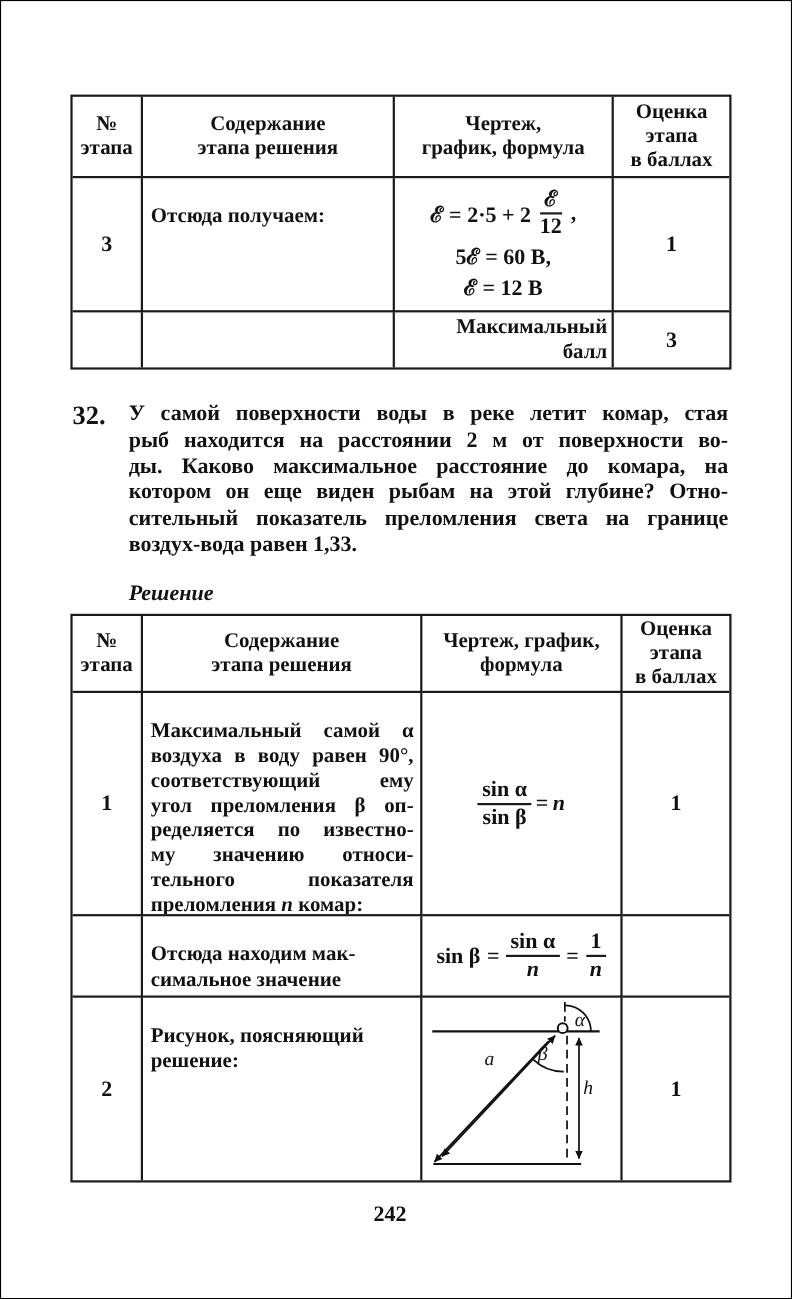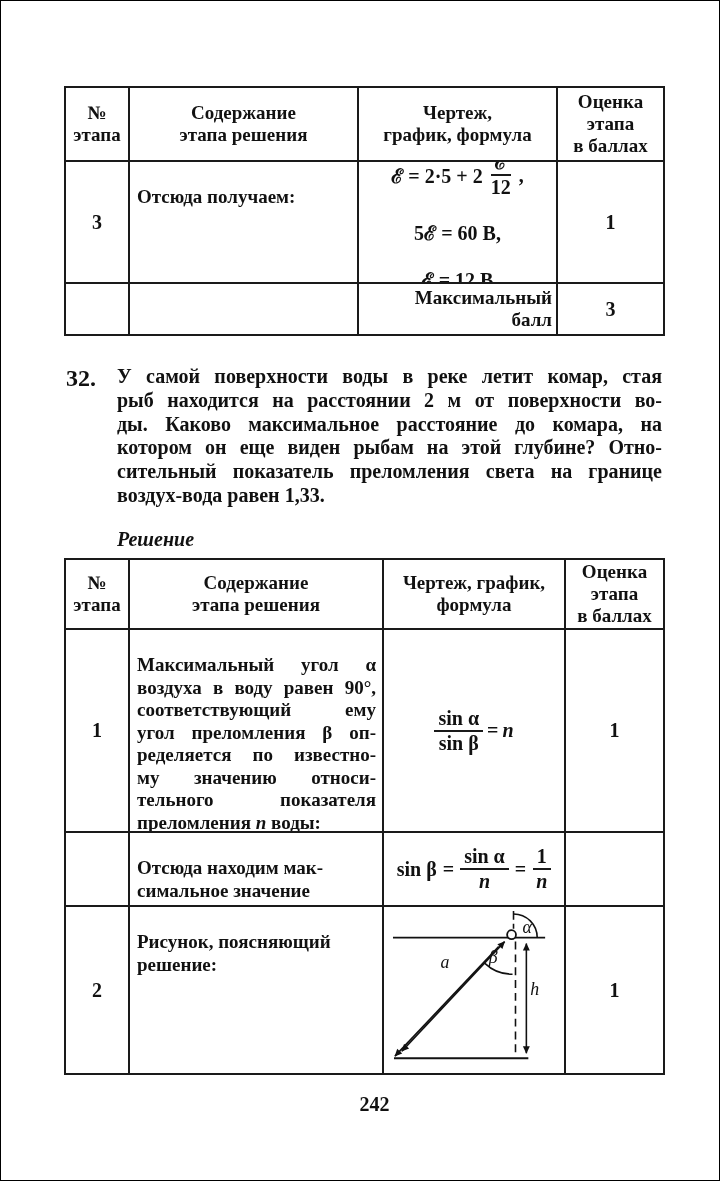--- a/index.html
+++ b/index.html
@@ -23,35 +23,35 @@
   .th{display:flex;flex-direction:column;align-items:center;justify-content:center;
       font-weight:bold;font-size:19px;line-height:22px;text-align:center;}
   .step-cell,.score-cell{display:flex;align-items:center;justify-content:center;
       font-weight:bold;font-size:20px;}
   .content-cell{padding:24px 6px 0 7px;font-weight:bold;font-size:19px;line-height:22.5px;}
   .jline{text-align:justify;text-align-last:justify;}
   .total-cell{display:flex;flex-direction:column;justify-content:center;align-items:flex-end;
       padding-right:4px;font-weight:bold;font-size:19px;line-height:22px;text-align:center;}
   
   .formula-cell{display:flex;flex-direction:column;align-items:center;justify-content:center;
-      font-size:20px;font-weight:bold;gap:20px;}
+      font-size:20px;font-weight:bold;gap:1px;}
   .formula-row{display:flex;align-items:center;justify-content:center;gap:6px;
       font-size:20px;font-weight:bold;}
   .frow{display:inline-flex;align-items:center;gap:4px;}
   .frac{display:inline-flex;flex-direction:column;align-items:center;line-height:23px;}
   .frac .num{border-bottom:2px solid #1a1a1a;padding:0 4px;}
   .frac .den{padding:0 4px;}
   .it{font-style:italic;}
   
   .problem-number{position:absolute;left:65px;top:364px;font-size:24px;font-weight:bold;}
   .problem-text{position:absolute;left:116px;top:364px;width:545px;
       font-size:20px;font-weight:bold;line-height:23.8px;}
   .sol-heading{position:absolute;left:116px;top:527px;font-size:20px;
       font-weight:bold;font-style:italic;}
-  .page-number{position:absolute;left:73px;top:1092px;width:601px;text-align:center;
+  .page-number{position:absolute;left:53px;top:1092px;width:601px;text-align:center;
       font-size:20px;font-weight:bold;}
   .diagram-cell{padding:0;}
   .diagram-cell svg{display:block;}
   svg text{font-family:"Liberation Serif","DejaVu Serif",serif;font-size:18px;fill:#111;font-style:italic;}
 </style>
 </head>
 <body>
 
 <div class="page">
 
@@ -125,28 +125,28 @@
       <span>формула</span>
     </div>
     <div class="cell th last-col">
       <span>Оценка</span>
       <span>этапа</span>
       <span>в баллах</span>
     </div>
 
     <div class="cell step-cell">1</div>
     <div class="cell content-cell">
-      <div class="jline">Максимальный угол α</div>
+      <div class="jline">Максимальный самой α</div>
       <div class="jline">воздуха в воду равен 90°,</div>
       <div class="jline">соответствующий ему</div>
       <div class="jline">угол преломления β оп-</div>
       <div class="jline">ределяется по известно-</div>
       <div class="jline">му значению относи-</div>
       <div class="jline">тельного показателя</div>
-      <div><span>преломления </span><span class="it">n</span><span> воды:</span></div>
+      <div><span>преломления </span><span class="it">n</span><span> комар:</span></div>
     </div>
     <div class="cell formula-cell">
       <div class="frow">
         <span class="frac">
           <span class="num">sin α</span>
           <span class="den">sin β</span>
         </span>
         <span>=</span>
         <span class="it">n</span>
       </div>

